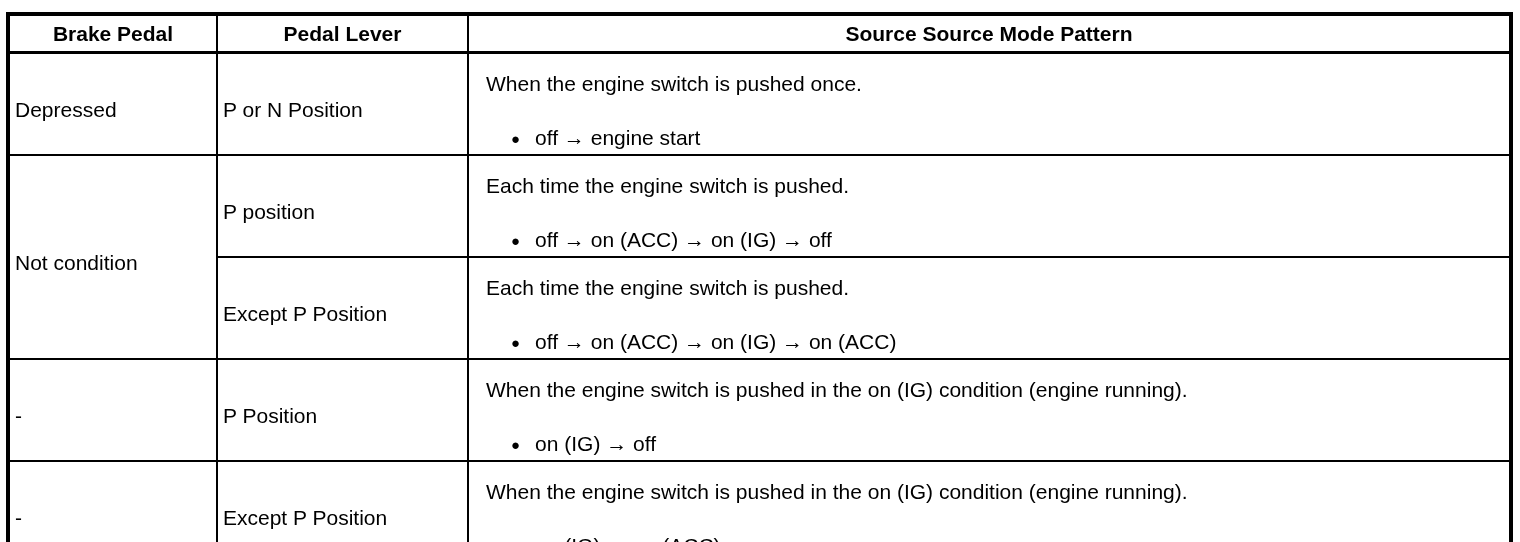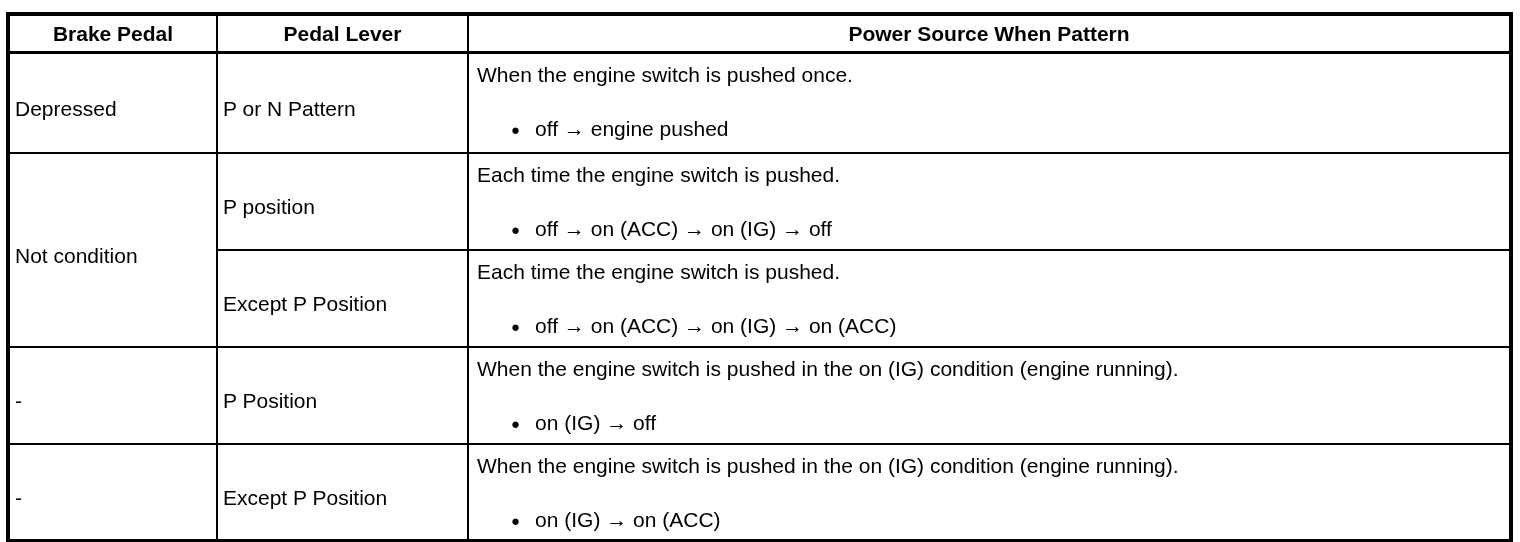--- a/index.html
+++ b/index.html
@@ -47,21 +47,21 @@
     padding: 12px 4px 0 5px;
   }
   td.cell-pattern {
     vertical-align: top;
     text-align: left;
     padding: 2px 6px 2px 4px;
   }
   .row-body { height: 97px; }
   .row-first { height: 100px; }
   .pattern-intro {
-    margin: 4px;
+    margin: 13px;
     padding-top: 2px;
     line-height: 26px;
   }
   .bullet-line {
     margin-top: 28px;
     padding-left: 38px;
     line-height: 26px;
     white-space: nowrap;
   }
   .bullet-glyph {
@@ -76,30 +76,30 @@
 <table class="power-table">
   <colgroup>
     <col class="col-brake">
     <col class="col-shift">
     <col class="col-pattern">
   </colgroup>
   <thead>
     <tr>
       <th>Brake Pedal</th>
       <th>Pedal Lever</th>
-      <th>Power Source When Pattern</th>
+      <th>Source Source Mode Pattern</th>
     </tr>
   </thead>
   <tbody>
     <tr class="row-first">
       <td class="cell-left">Depressed</td>
-      <td class="cell-left">P or N Pattern</td>
+      <td class="cell-left">P or N Position</td>
       <td class="cell-pattern">
         <p class="pattern-intro">When the engine switch is pushed once.</p>
-        <div class="bullet-line"><span class="bullet-glyph">●</span><span>off → engine pushed</span></div>
+        <div class="bullet-line"><span class="bullet-glyph">●</span><span>off → engine start</span></div>
       </td>
     </tr>
     <tr class="row-body">
       <td class="cell-left" rowspan="2">Not condition</td>
       <td class="cell-left">P position</td>
       <td class="cell-pattern">
         <p class="pattern-intro">Each time the engine switch is pushed.</p>
         <div class="bullet-line"><span class="bullet-glyph">●</span><span>off → on (ACC) → on (IG) → off</span></div>
       </td>
     </tr>

